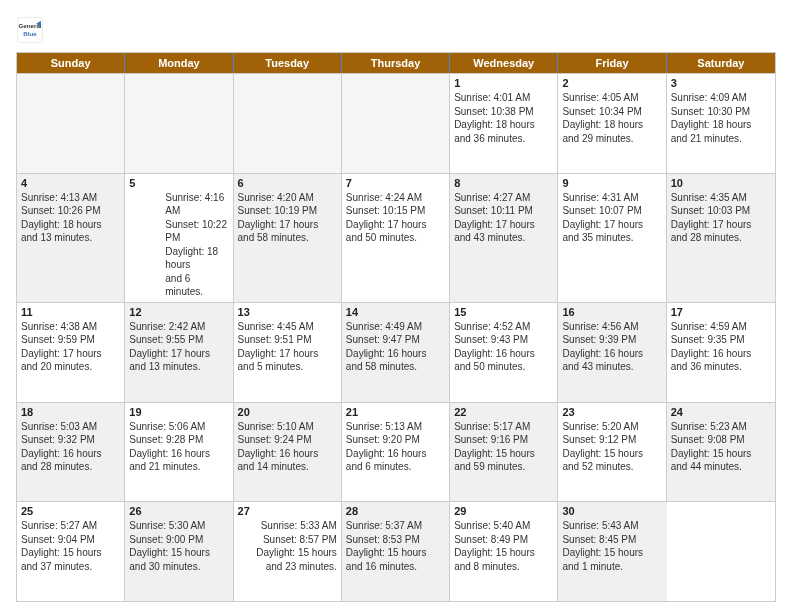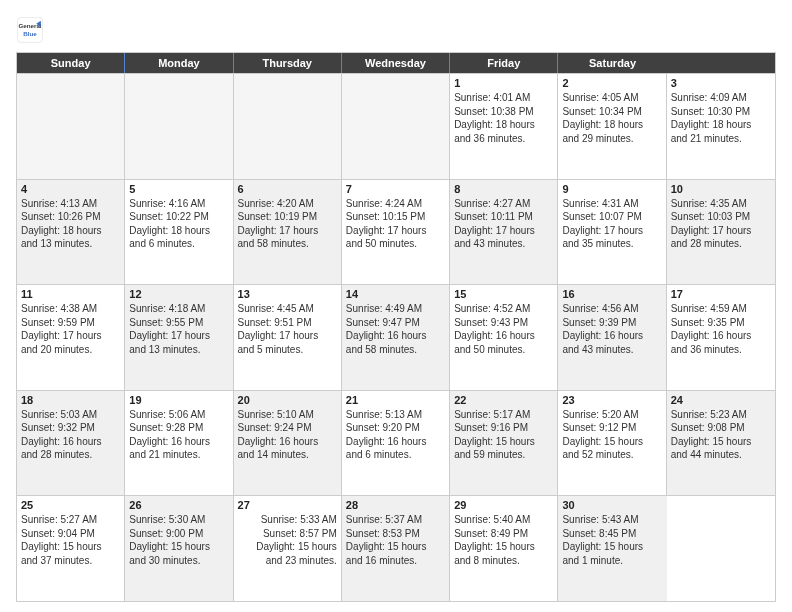--- a/index.html
+++ b/index.html
@@ -53,21 +53,21 @@
     }
     .calendar {
       flex: 1;
       display: flex;
       flex-direction: column;
       border: 1px solid #ccc;
     }
     .cal-header {
       display: grid;
       grid-template-columns: repeat(7, 1fr);
-      background: #404040;
+      background: #a16207;
     }
     .cal-header-cell {
       color: #fff;
       font-size: 11px;
       font-weight: bold;
       padding: 4px 4px;
       text-align: center;
       border-right: 1px solid #5580cc;
     }
     .cal-header-cell:last-child { border-right: none; }
@@ -127,20 +127,21 @@
     <div class="title-block">
       <div class="main-title"></div>
       <div class="subtitle"></div>
     </div>
   </div>
 
   <div class="calendar">
     <div class="cal-header">
     <div class="cal-header-cell">Sunday</div>
         <div class="cal-header-cell">Monday</div>
+        <div class="cal-header-cell">Tuesday</div>
         <div class="cal-header-cell">Thursday</div>
         <div class="cal-header-cell">Wednesday</div>
         <div class="cal-header-cell">Friday</div>
         <div class="cal-header-cell">Saturday</div>
       </div>
     <div class="cal-body">
     <div class="cal-row">
           <div class="cal-cell empty"></div>
           <div class="cal-cell empty"></div>
           <div class="cal-cell empty"></div>
@@ -170,21 +171,21 @@
         <div class="cal-row">
           <div class="cal-cell shaded">
             <div class="day-num">4</div>
             <div class="cell-text" style="white-space: pre-line;">Sunrise: 4:13 AM
 Sunset: 10:26 PM
 Daylight: 18 hours
 and 13 minutes.</div>
           </div>
           <div class="cal-cell">
             <div class="day-num">5</div>
-            <div class="cell-text" style="white-space: pre-line;">Sunrise: 4:16 AM
+            <div class="cell-text" style="white-space: pre-line; margin-left: 36px;">Sunrise: 4:16 AM
 Sunset: 10:22 PM
 Daylight: 18 hours
 and 6 minutes.</div>
           </div>
           <div class="cal-cell shaded">
             <div class="day-num">6</div>
             <div class="cell-text" style="white-space: pre-line;">Sunrise: 4:20 AM
 Sunset: 10:19 PM
 Daylight: 17 hours
 and 58 minutes.</div>
@@ -221,21 +222,21 @@
         <div class="cal-row">
           <div class="cal-cell">
             <div class="day-num">11</div>
             <div class="cell-text" style="white-space: pre-line;">Sunrise: 4:38 AM
 Sunset: 9:59 PM
 Daylight: 17 hours
 and 20 minutes.</div>
           </div>
           <div class="cal-cell shaded">
             <div class="day-num">12</div>
-            <div class="cell-text" style="white-space: pre-line;">Sunrise: 4:18 AM
+            <div class="cell-text" style="white-space: pre-line;">Sunrise: 2:42 AM
 Sunset: 9:55 PM
 Daylight: 17 hours
 and 13 minutes.</div>
           </div>
           <div class="cal-cell">
             <div class="day-num">13</div>
             <div class="cell-text" style="white-space: pre-line;">Sunrise: 4:45 AM
 Sunset: 9:51 PM
 Daylight: 17 hours
 and 5 minutes.</div>

